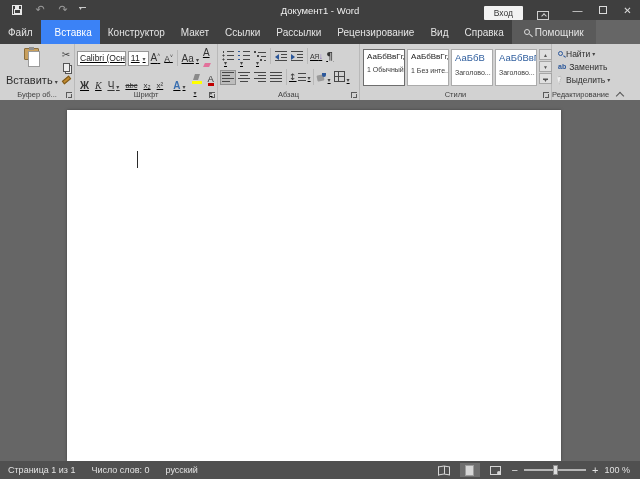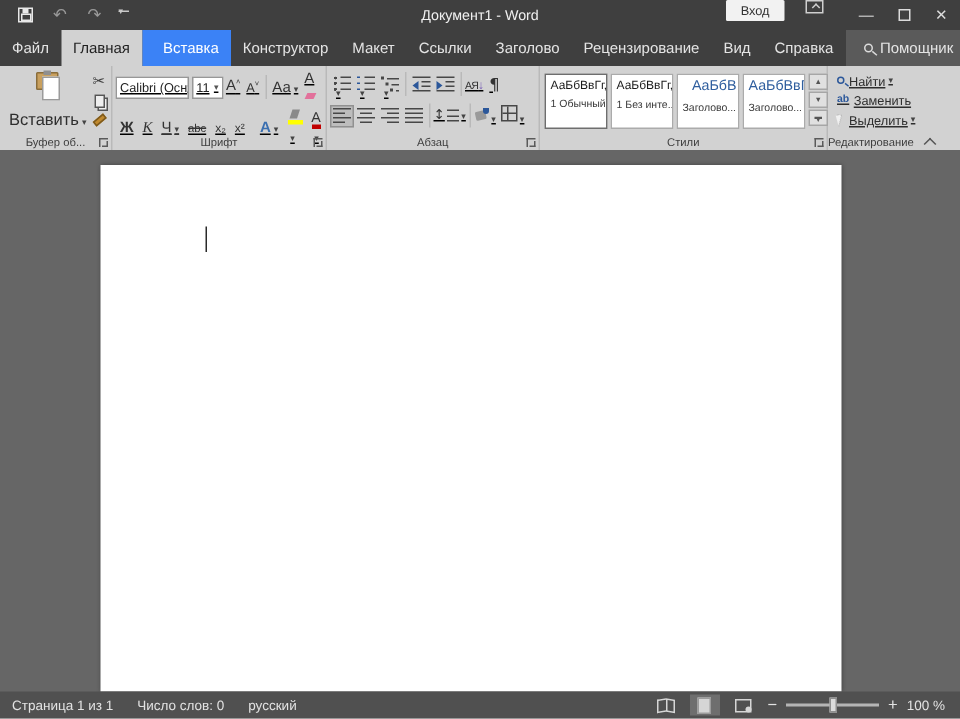--- a/index.html
+++ b/index.html
@@ -11,21 +11,21 @@
     display:flex; align-items:center; color:#e8e8e8; font-size:10px; }
   .qat { display:flex; align-items:center; gap:9px; padding-left:10px; }
   .qat .btn { display:inline-flex; align-items:center; justify-content:center; width:14px; height:14px; }
   .save-ic { width:10px; height:10px; border:1.3px solid #e8e8e8; position:relative; }
   .save-ic::before { content:""; position:absolute; left:2px; top:0; width:4px; height:3px; background:#e8e8e8; }
   .save-ic::after { content:""; position:absolute; left:1px; bottom:0; width:5px; height:3px; border:1px solid #e8e8e8; }
   .undo-ic,.redo-ic { color:#9a9a9a; font-size:11px; line-height:10px; font-family:"DejaVu Sans",sans-serif; }
   .qat-more { display:inline-block; width:7px; border-top:1px solid #c9c9c9; position:relative; height:6px; }
   .qat-more::after { content:"▾"; position:absolute; left:0; top:-4px; font-size:6px; color:#c9c9c9; }
   .tb-title { position:absolute; left:0; right:0; text-align:center; color:#f0f0f0; font-size:9.5px; pointer-events:none; }
-  .tb-right { margin-left:auto; display:flex; align-items:flex-start; height:100%; }
+  .tb-right { margin-left:auto; display:flex; align-items:flex-end; height:100%; }
   .signin { background:#f2f2f2; color:#333; font-size:8.5px; padding:2px 10px; border-radius:1px; margin-right:14px; }
   .ribbondisp { width:12px; height:9px; border:1px solid #cfcfcf; position:relative; margin-right:16px; }
   .ribbondisp::after { content:""; position:absolute; left:4px; top:2px; width:3px; height:3px; border-left:1px solid #cfcfcf; border-top:1px solid #cfcfcf; transform:rotate(45deg); }
   .winbtn { width:25px; height:20px; display:inline-flex; align-items:center; justify-content:center; color:#dcdcdc; font-size:10px; }
   .maxi { width:8px; height:8px; border:1px solid #dcdcdc; }
 
   
   .tabrow { position:absolute; left:0; top:20px; width:584px; height:24px; background:#3f3f3f;
     display:flex; align-items:stretch; color:#e4e4e4; font-size:10px; }
   .tab { display:flex; align-items:center; padding:0 8px; white-space:nowrap; }
@@ -145,30 +145,30 @@
   .borders-ic { display:inline-block; width:11px; height:11px; border:1.2px solid #474747;
       background:linear-gradient(#474747,#474747) 50% 0/1.2px 100% no-repeat,
       linear-gradient(#474747,#474747) 0 50%/100% 1.2px no-repeat; }
 
   
   .g-sty { width:192px; display:flex; }
   .tiles { display:flex; gap:2px; padding:2px 1px; }
   .tile { width:42px; height:37px; background:#fff; border:1px solid #ababab; padding:2px 1px 1px 3px; overflow:hidden; }
   .tile.selected { border:1.5px solid #6e6e6e; box-shadow:0 0 0 1px #fff inset; }
   .tile .prev { font-size:8px; color:#1a1a1a; white-space:nowrap; }
-  .tile .prev.blue { color:#2f5e9e; font-size:9.5px;text-align:right; }
+  .tile .prev.blue { color:#2f5e9e; font-size:9.5px; }
   .tile .tname { font-size:7px; color:#3a3a3a; margin-top:6px; white-space:nowrap; }
   .tile.selected .tname { margin-top:5px; }
   .sty-scroll { display:flex; flex-direction:column; gap:1px; padding:2px 0 0 1px; }
   .sbtn { width:13px; height:11px; background:#e0e0e0; border:1px solid #a6a6a6; font-size:5px; color:#555; display:flex; align-items:center; justify-content:center; }
   .sbtn.more { flex-direction:column; line-height:2px; }
 
   
   .g-edit { width:75px; border-right:none; padding-left:6px; }
-  .edit-row { display:flex; align-items:center; height:13px; font-size:8.5px; color:#2e2e2e; white-space:nowrap;text-decoration:underline; }
+  .edit-row { display:flex; align-items:center; height:13px; font-size:8.5px; color:#2e2e2e; white-space:nowrap; }
   .mag2 { display:inline-block; width:5px; height:5px; border:1.2px solid #2b579a; border-radius:50%; position:relative; margin-right:3px; }
   .mag2::after { content:""; position:absolute; left:3.5px; top:4px; width:3px; height:1.2px; background:#2b579a; transform:rotate(40deg); }
   .repl-ic { font-size:7px; color:#2b579a; font-weight:bold; margin-right:3px; }
   .sel-ic { width:0; height:0; border-left:4px solid #f0f0f0; border-bottom:7px solid transparent; border-top:1px solid transparent; filter:drop-shadow(0 0 0.5px #333); margin-right:4px; transform:rotate(-15deg); }
   .collapse { position:absolute; right:3px; bottom:2px; width:8px; height:8px; }
   .collapse::before { content:""; position:absolute; left:1px; top:3px; width:5px; height:5px; border-left:1.4px solid #555; border-top:1.4px solid #555; transform:rotate(45deg); }
 
   
   .docarea { position:absolute; left:0; top:100px; width:640px; height:361px; background:#666; }
   .page { position:absolute; left:67px; top:10px; width:494px; height:351px; background:#fff; box-shadow:0 0 3px rgba(0,0,0,0.35); }
@@ -211,26 +211,25 @@
     <span class="winbtn">—</span>
     <span class="winbtn">
         <span class="maxi"></span>
       </span>
     <span class="winbtn">✕</span>
   </div>
 </div>
 
 <div class="tabrow">
   <span class="tab">Файл</span>
-  <span class="tab active">Главная</span>
   <span class="tab hover">Вставка</span>
   <span class="tab">Конструктор</span>
   <span class="tab">Макет</span>
   <span class="tab">Ссылки</span>
-  <span class="tab">Заголово</span>
+  <span class="tab">Рассылки</span>
   <span class="tab">Рецензирование</span>
   <span class="tab">Вид</span>
   <span class="tab">Справка</span>
   <span class="tab assist">
       <span class="mag"></span>
       <span>Помощник</span>
     </span>
 
 </div>
 

